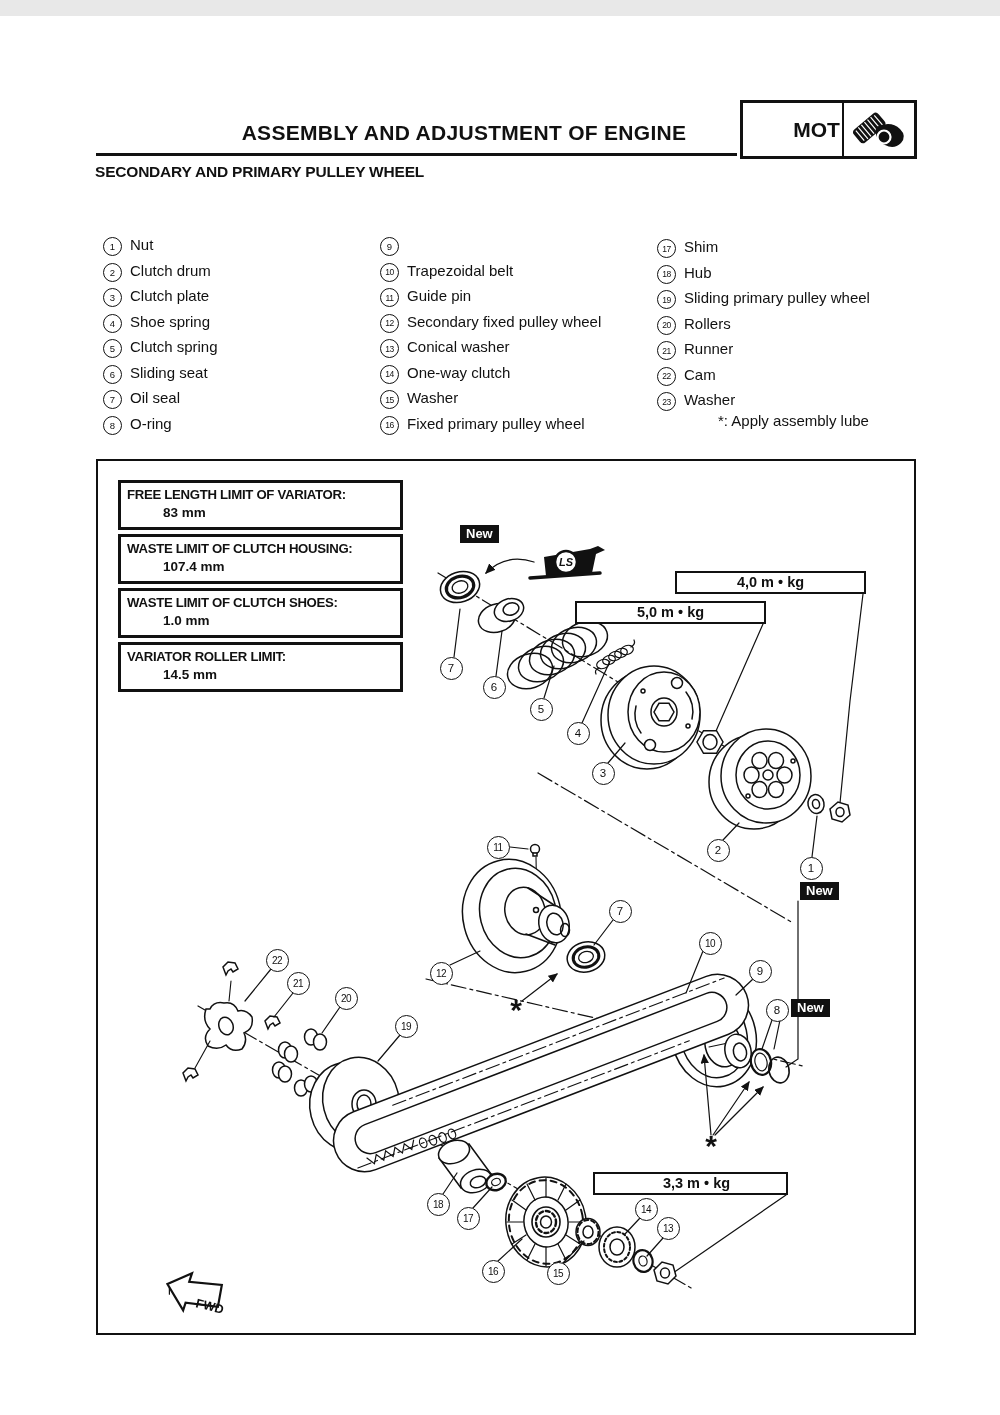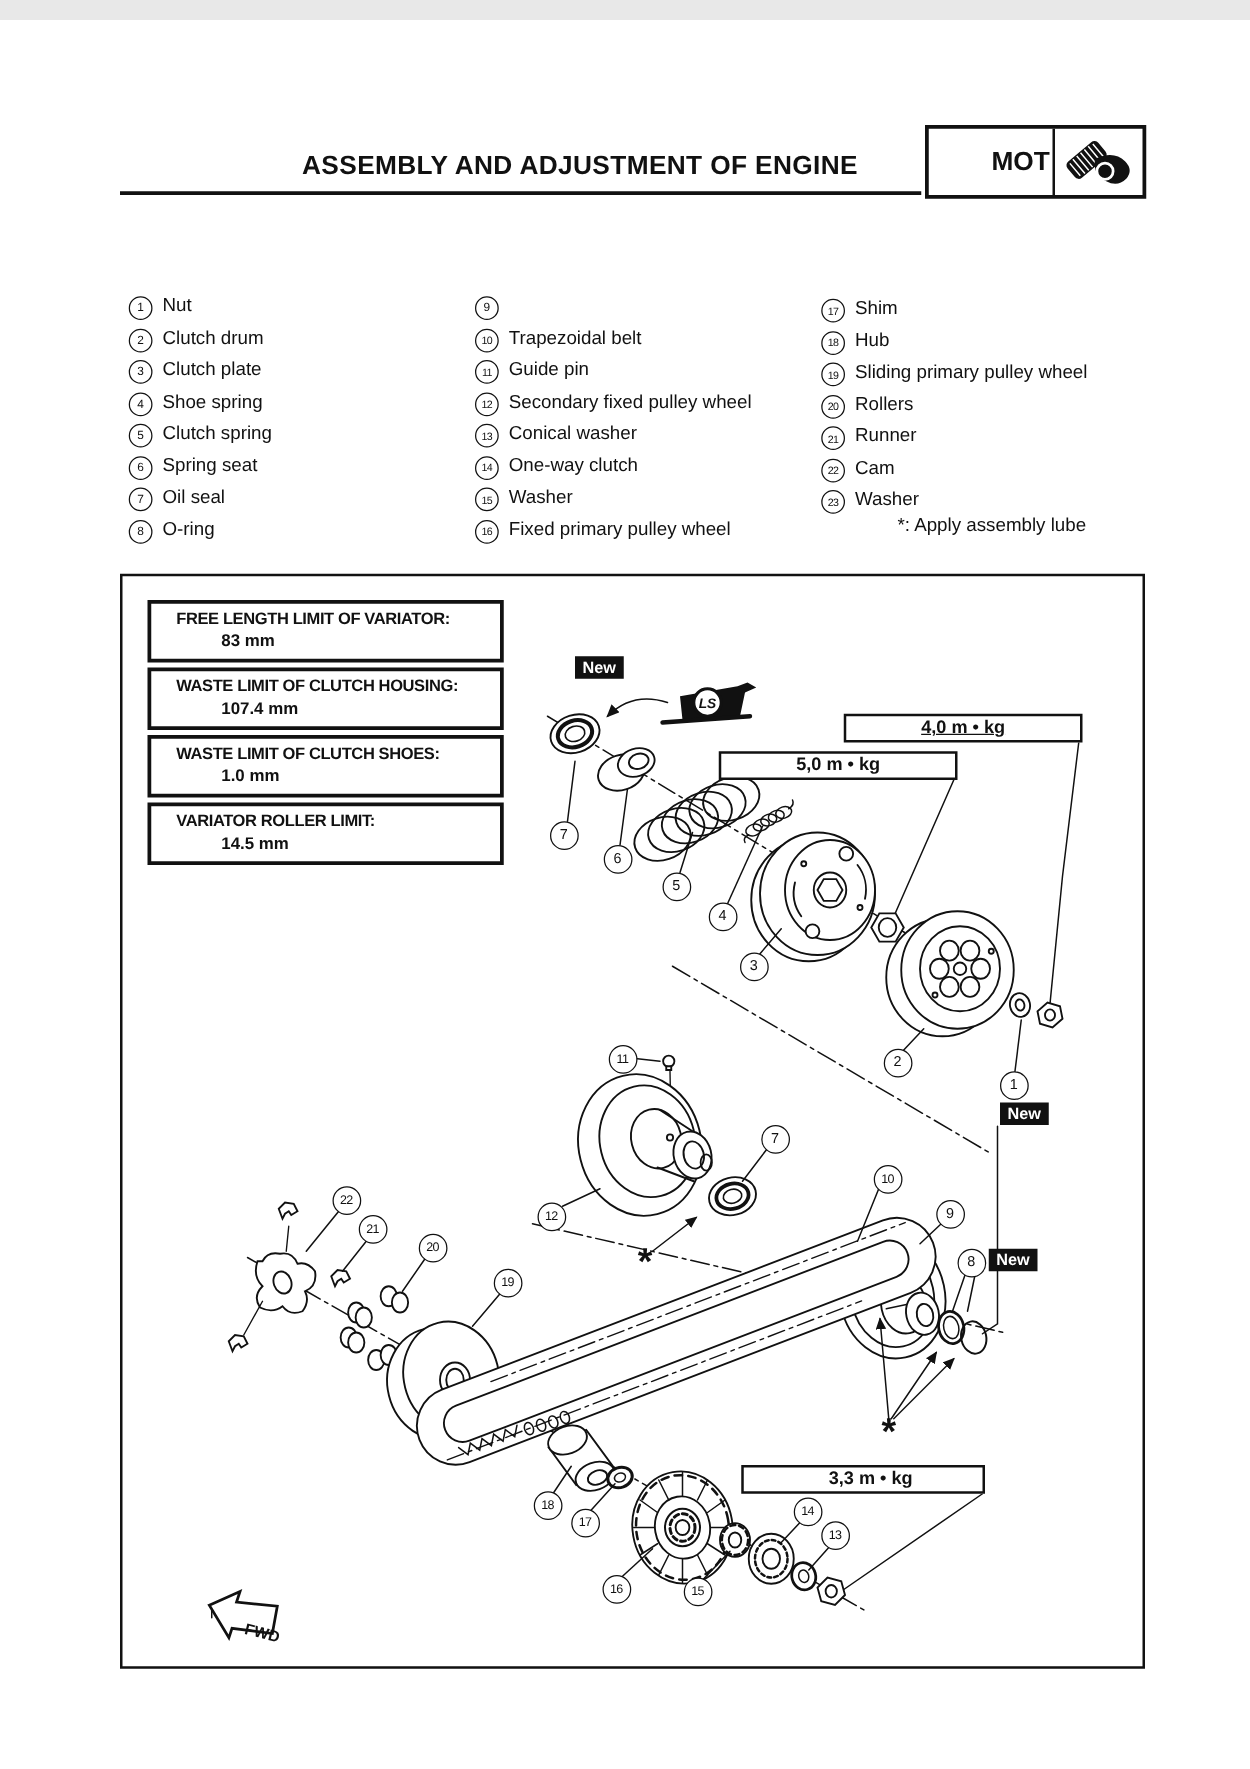--- a/index.html
+++ b/index.html
@@ -25,21 +25,21 @@
         display:inline-flex;align-items:center;justify-content:center;font-size:9.5px;margin-top:1px;}
   .circ.c2{font-size:8.5px;letter-spacing:-.5px;}
   .plabel{font-size:15px;line-height:17.5px;}
   .pcol[data-col="1"] .plabel{max-width:198px;}
   .footnote{position:absolute;left:718px;top:396px;font-size:15px;}
   
   .diagram{position:absolute;left:96px;top:443px;width:816px;height:872px;border:2.5px solid #111;
            box-sizing:content-box;background:#fff;}
   .diagram svg{position:absolute;left:0;top:0;}
   .spec-boxes{position:absolute;left:20px;top:19px;width:285px;}
-  .spec-box{border:3px solid #111;background:#fff;margin-bottom:4px;padding:4px 6px 7px 20px;}
+  .spec-box{border:3px solid #111;background:#fff;margin-bottom:4px;padding:4px 6px 7px 6px;}
   .spec-title{font-size:13.2px;font-weight:bold;letter-spacing:-.3px;white-space:nowrap;}
   .spec-value{font-size:13.5px;font-weight:bold;margin:3px 0 0 36px;}
   .overlays{position:absolute;left:0;top:0;width:100%;height:100%;}
   .torque{position:absolute;border:2px solid #111;background:#fff;text-align:center;
           font-size:14.5px;font-weight:bold;box-sizing:border-box;}
   .newtag{position:absolute;background:#111;color:#ffffff;font-weight:bold;font-size:13px;
           padding:1px 6px 2px 6px;line-height:15px;}
   .callout{position:absolute;width:23px;height:23px;border:1.6px solid #111;border-radius:50%;
            background:#fff;display:flex;align-items:center;justify-content:center;
            font-size:11.5px;box-sizing:border-box;}
@@ -61,20 +61,21 @@
       <svg width="70" height="46" viewBox="0 0 70 46">
         <g transform="rotate(-40 28 18)">
           <rect x="8" y="10" width="32" height="17" rx="4" fill="#111"></rect>
           <path d="M12,12 V25 M16,11 V26 M20,11 V26 M24,11 V26 M28,11 V26 M32,11 V26 M36,12 V25" stroke="#fff" stroke-width="1.2" fill="none"></path>
         </g>
         <path d="M32,20 q15,-7 24,2 q7,7 1,14 q-7,7 -16,2 q-11,-5 -9,-18" fill="#111"></path>
         <circle cx="40" cy="30" r="6.5" fill="none" stroke="#fff" stroke-width="2.2"></circle>
       </svg>
     </div>
   </div>
+  <div class="section-title">SECONDARY AND PRIMARY PULLEY WHEEL</div>
 
   <div>
     <div class="pcol" data-col="0">
         <div class="prow">
           <span class="circ">1</span>
           <span class="plabel">Nut</span>
         </div>
         <div class="prow">
           <span class="circ">2</span>
           <span class="plabel">Clutch drum</span>
@@ -86,21 +87,21 @@
         <div class="prow">
           <span class="circ">4</span>
           <span class="plabel">Shoe spring</span>
         </div>
         <div class="prow">
           <span class="circ">5</span>
           <span class="plabel">Clutch spring</span>
         </div>
         <div class="prow">
           <span class="circ">6</span>
-          <span class="plabel">Spring seat</span>
+          <span class="plabel">Sliding seat</span>
         </div>
         <div class="prow">
           <span class="circ">7</span>
           <span class="plabel">Oil seal</span>
         </div>
         <div class="prow">
           <span class="circ">8</span>
           <span class="plabel">O-ring</span>
         </div>
       </div>
@@ -440,21 +441,21 @@
         <div class="spec-box">
           <div class="spec-title">WASTE LIMIT OF CLUTCH SHOES:</div>
           <div class="spec-value">1.0 mm</div>
         </div>
         <div class="spec-box">
           <div class="spec-title">VARIATOR ROLLER LIMIT:</div>
           <div class="spec-value">14.5 mm</div>
         </div>
       </div>
     <div class="overlays">
-        <div class="torque" style="left: 577px; top: 110px; width: 191px; height: 23px; line-height: 19px; text-decoration: underline;">4,0 m • kg</div>
+        <div class="torque" style="left: 577px; top: 110px; width: 191px; height: 23px; line-height: 19px;">4,0 m • kg</div>
         <div class="torque" style="left: 477px; top: 140px; width: 191px; height: 23px; line-height: 19px;">5,0 m • kg</div>
         <div class="torque" style="left: 495px; top: 711px; width: 195px; height: 23px; line-height: 19px; padding-left: 12px;">3,3 m • kg</div>
         <div class="newtag" style="left: 362px; top: 64px;">New</div>
         <div class="newtag" style="left: 702px; top: 421px;">New</div>
         <div class="newtag" style="left: 693px; top: 538px;">New</div>
         <div class="callout" style="left: 341.5px; top: 195.5px;">7</div>
         <div class="callout" style="left: 384.5px; top: 214.5px;">6</div>
         <div class="callout" style="left: 431.5px; top: 236.5px;">5</div>
         <div class="callout" style="left: 468.5px; top: 260.5px;">4</div>
         <div class="callout" style="left: 493.5px; top: 300.5px;">3</div>

